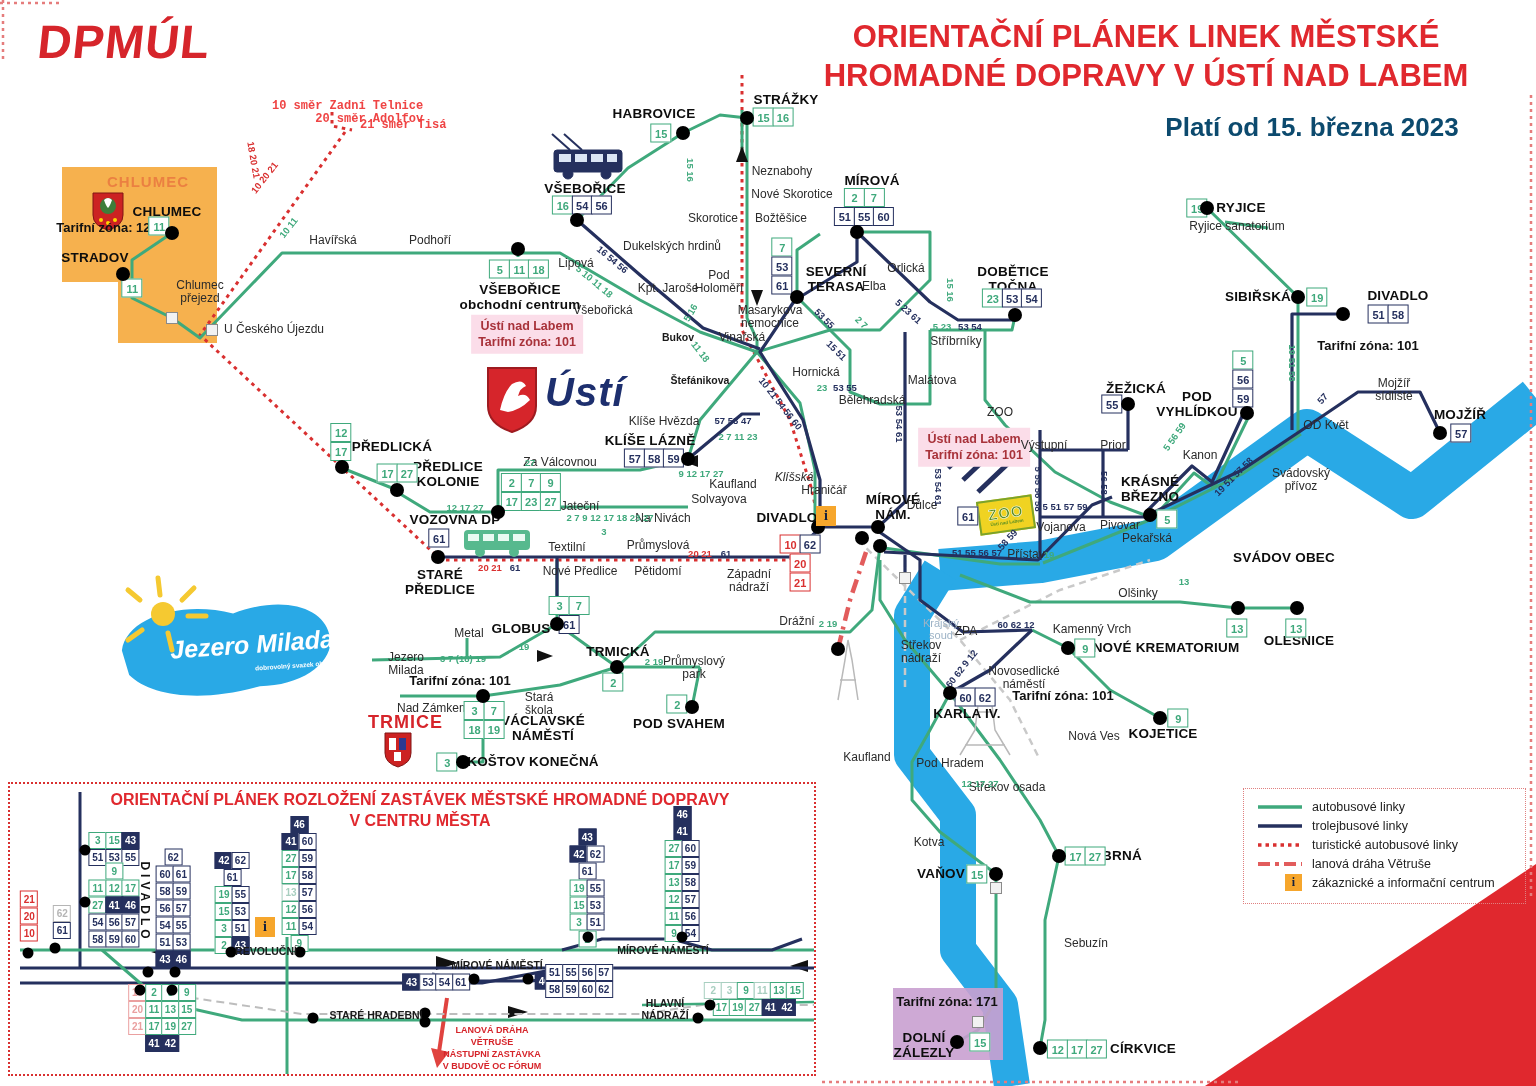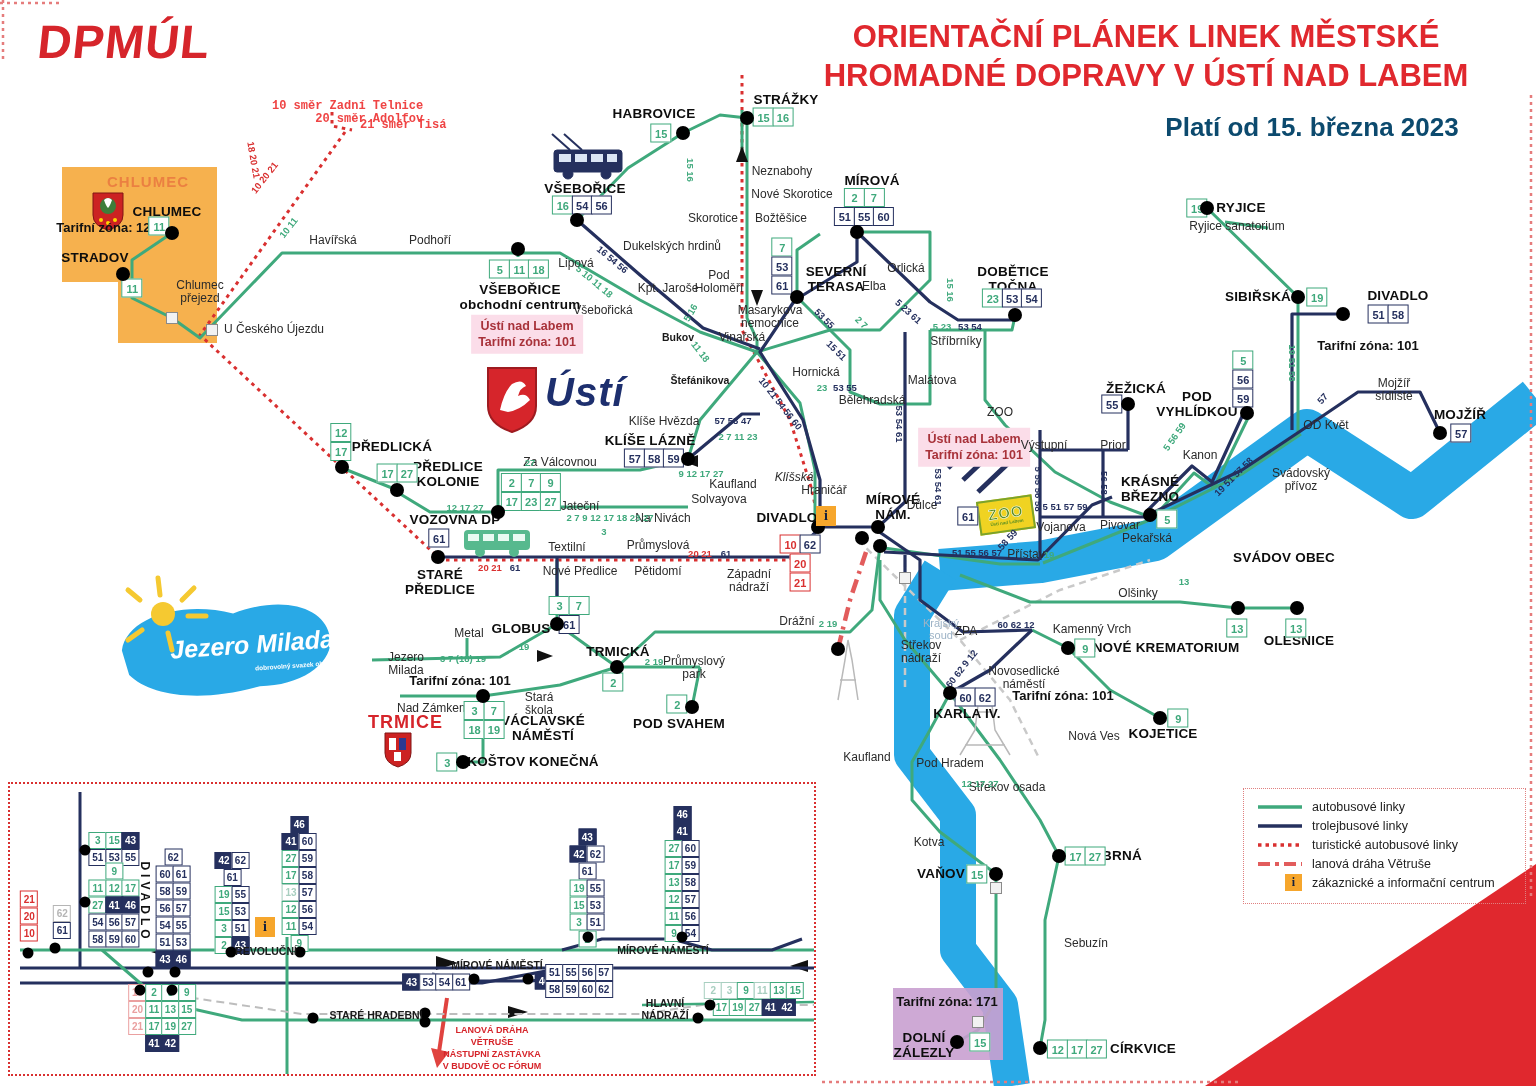--- a/index.html
+++ b/index.html
@@ -242,20 +242,22 @@
   <svg class="layer" width="30" height="38" style="left:384px;top:732px">
     <path d="M1,1 h26 v20 q0,10 -13,14 q-13,-4 -13,-14 Z" fill="#c22" stroke="#801515"></path>
     <rect x="5" y="6" width="7" height="12" fill="#fff"></rect>
       <rect x="15" y="6" width="7" height="12" fill="#2b3990"></rect>
     <rect x="10" y="20" width="7" height="9" fill="#fff"></rect>
   </svg>
 
   <div id="purplebox"></div>
 
   <div id="inset">
+    <div id="inset-title" style="white-space:pre-line">ORIENTAČNÍ PLÁNEK ROZLOŽENÍ ZASTÁVEK MĚSTSKÉ HROMADNÉ DOPRAVY
+V CENTRU MĚSTA</div>
     <svg class="layer" width="808" height="294" viewBox="8 782 808 294">
       <g fill="none" stroke-linejoin="round">
         <path d="M78,790 L78,966" stroke="#25305e" stroke-width="3"></path>
         <path d="M18,948 L812,948" stroke="#3fa97c" stroke-width="3"></path>
         <path d="M18,966 L812,966" stroke="#25305e" stroke-width="3"></path>
         <path d="M18,981 L480,981 L560,966" stroke="#25305e" stroke-width="3"></path>
         <path d="M285,935 L285,1072" stroke="#3fa97c" stroke-width="3"></path>
         <path d="M100,948 L160,1000 L240,1018 L812,1018" stroke="#3fa97c" stroke-width="3"></path>
         <path d="M150,990 L300,1012 L640,1012 L700,1003 L812,1003" stroke="#bdbdbd" stroke-width="2" stroke-dasharray="8 5"></path>
         <path d="M640,1003 L812,1000" stroke="#3fa97c" stroke-width="2.5"></path>

